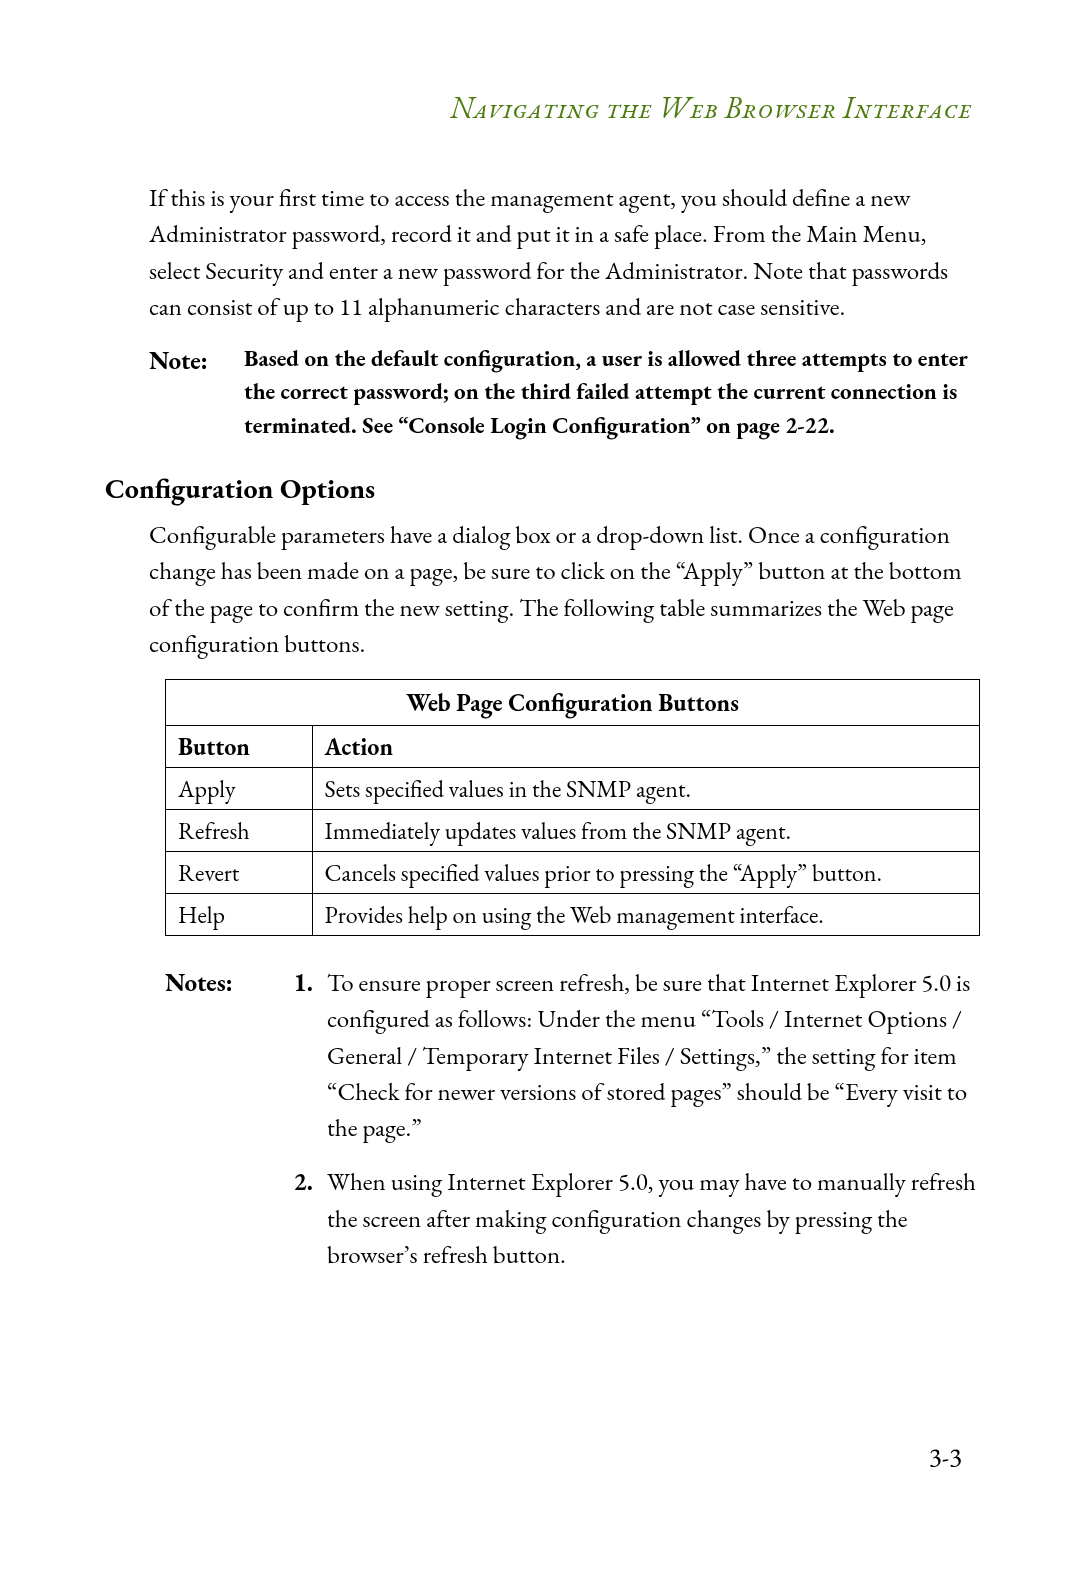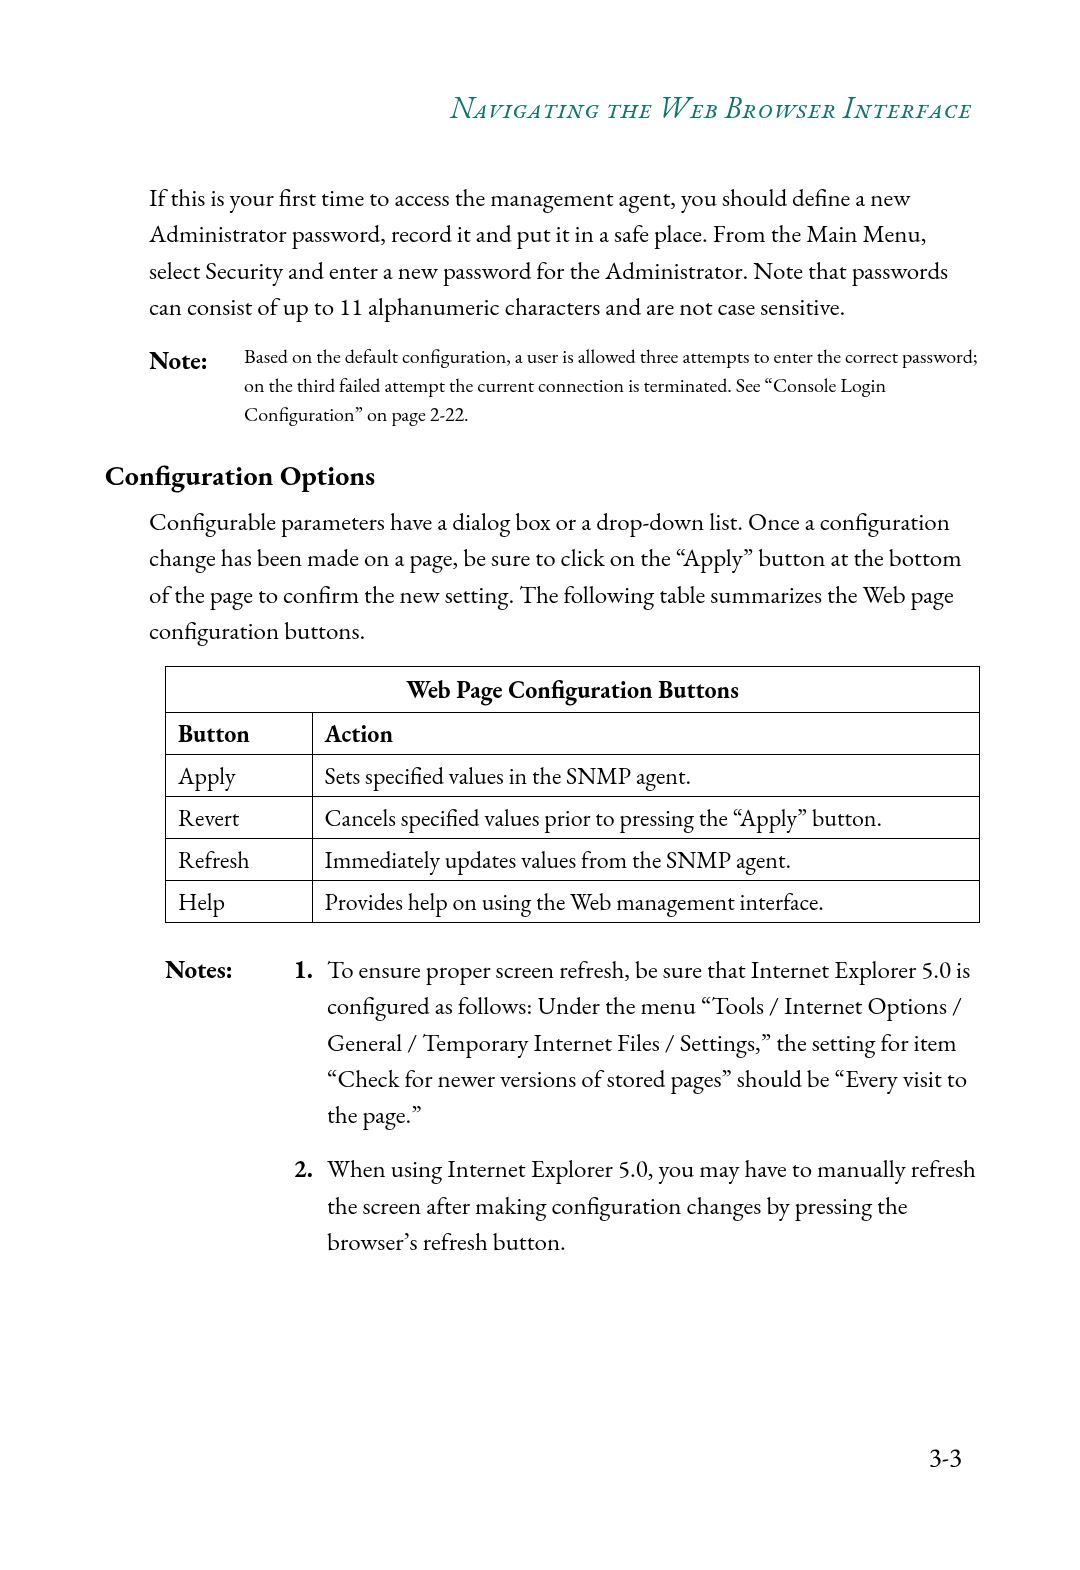--- a/index.html
+++ b/index.html
@@ -24,21 +24,21 @@
       position: relative;
     }
     .running-head {
       font-style: italic;
       font-variant: small-caps;
       font-size: 27px;
       text-align: right;
       margin-bottom: 52px;
       letter-spacing: 0.5px;
       padding-right: 8px;
-      color: #0f766e;
+      color: #4d7c0f;
     }
     .running-head .cap { 
       font-size: 30px; 
       font-style: italic;
     }
     .body-block {
       margin-left: 44px;
       font-size: 25px;
       line-height: 1.45;
     }
@@ -49,22 +49,23 @@
       display: flex;
       margin: 12px 0 28px 0;
     }
     .note-label {
       flex: 0 0 95px;
       font-weight: bold;
       font-size: 25px;
     }
     .note-body {
       flex: 1;
-      font-size: 20px;
+      font-size: 23px;
       line-height: 1.45;
+      font-weight: bold;
     }
     h2.section-heading {
       font-size: 28px;
       font-weight: bold;
       margin: 18px 0 10px 0;
     }
     .table-wrap {
       margin-left: 60px;
       margin-top: 12px;
       margin-bottom: 28px;
@@ -161,26 +162,26 @@
       </tr>
       <tr>
         <th class="col-head col-button">Button</th>
         <th class="col-head col-action">Action</th>
       </tr>
       <tr>
         <td>Apply</td>
         <td>Sets specified values in the SNMP agent.</td>
       </tr>
       <tr>
+        <td>Refresh</td>
+        <td>Immediately updates values from the SNMP agent.</td>
+      </tr>
+      <tr>
         <td>Revert</td>
         <td>Cancels specified values prior to pressing the “Apply” button.</td>
-      </tr>
-      <tr>
-        <td>Refresh</td>
-        <td>Immediately updates values from the SNMP agent.</td>
       </tr>
       <tr>
         <td>Help</td>
         <td>Provides help on using the Web management interface.</td>
       </tr>
     </tbody>
       </table>
   </div>
 
   <div class="notes-block">

